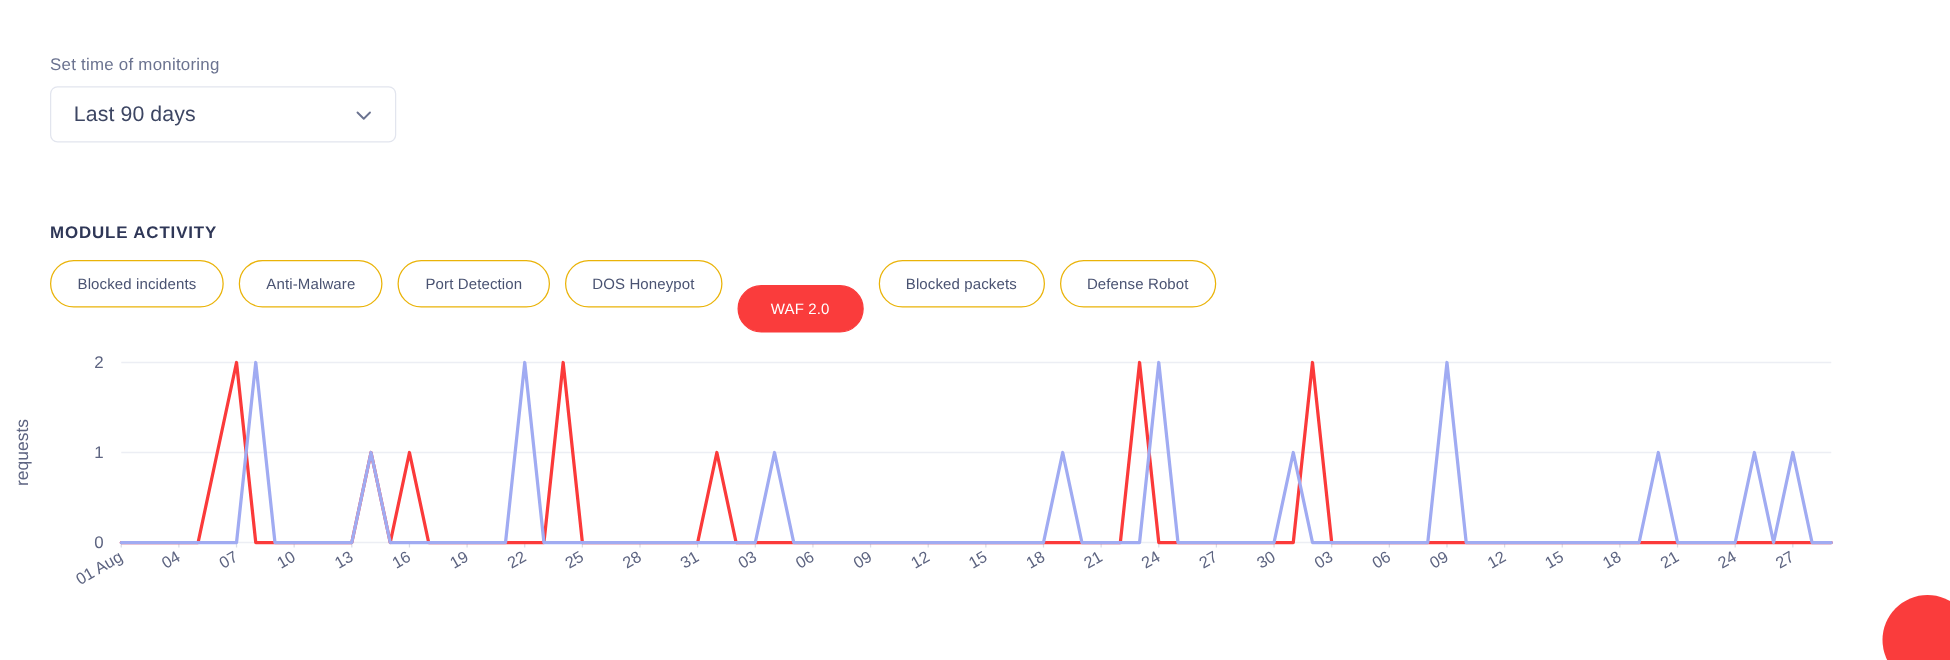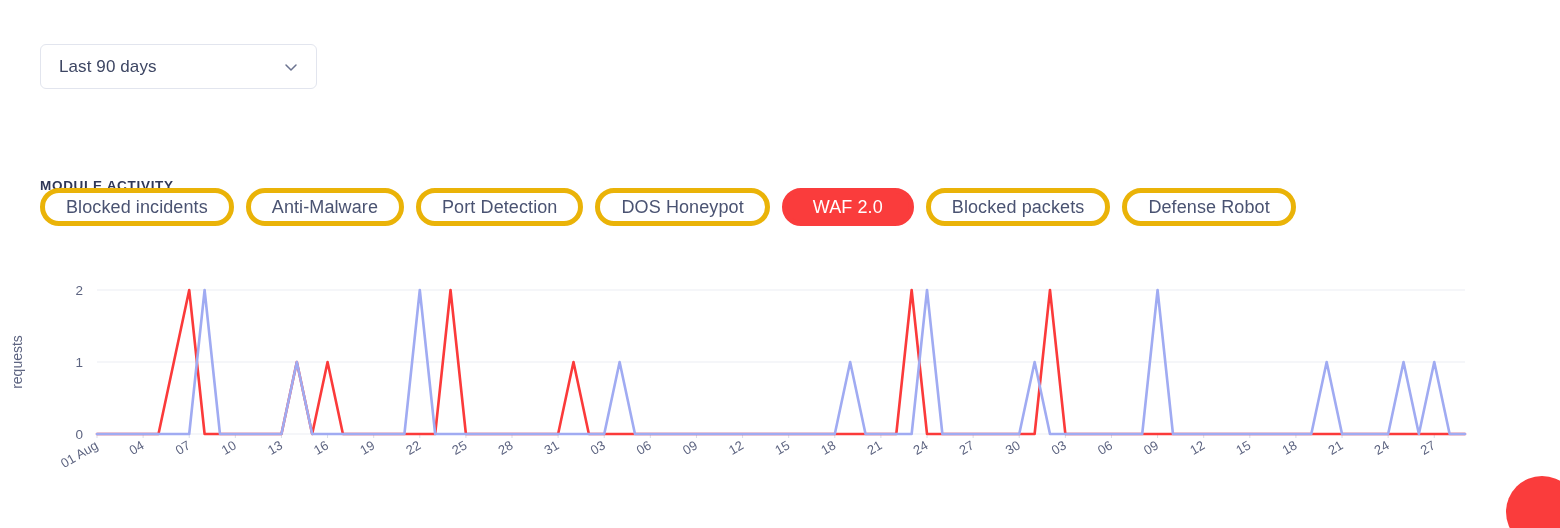--- a/index.html
+++ b/index.html
@@ -47,37 +47,38 @@
     color: #2f3757;
     margin-top: 24px;
   }
 
   .pill-row {
     position: absolute; left: 40px; top: 188px;
     display: flex; align-items: center; gap: 12px;
   }
   .pill {
     height: 38px;
-    border: 5px solid #eab308;
+    border: 1px solid #eab308;
     border-radius: 19px;
     background: #fff;
     display: flex; align-items: center; justify-content: center;
     padding: 0 21px;
-    font-size: 18px;
+    font-size: 12px;
     color: #4a5372;
     white-space: nowrap;
     cursor: pointer;
     letter-spacing: .1px;
   }
   .pill.active {
     background: #fa3c3c;
     border-color: #fa3c3c;
     color: #ffffff;
     font-weight: 500;
     padding: 0 26px;
+    margin-top: 40px;
   }
 
   
   .chart-wrap {
     position: absolute; left: 0px; top: 262px;
     width: 1520px; height: 220px;
   }
   .chart-svg { display:block; }
 
   
@@ -88,20 +89,21 @@
     border-radius: 50%;
     background: #fa3c3c;
   }
 </style>
 </head>
 <body>
 
 <div class="page">
 
   <div class="time-block">
+    <div class="time-label">Set time of monitoring</div>
     <div class="select-box">
       <span class="select-value">Last 90 days</span>
       <span class="chev">
         <svg width="18" height="18" viewBox="0 0 18 18" fill="none">
           <path d="M4 7 L9 12 L14 7" stroke="#6b7390" stroke-width="1.5" stroke-linecap="round" stroke-linejoin="round"></path>
         </svg>
       </span>
     </div>
   </div>
 

